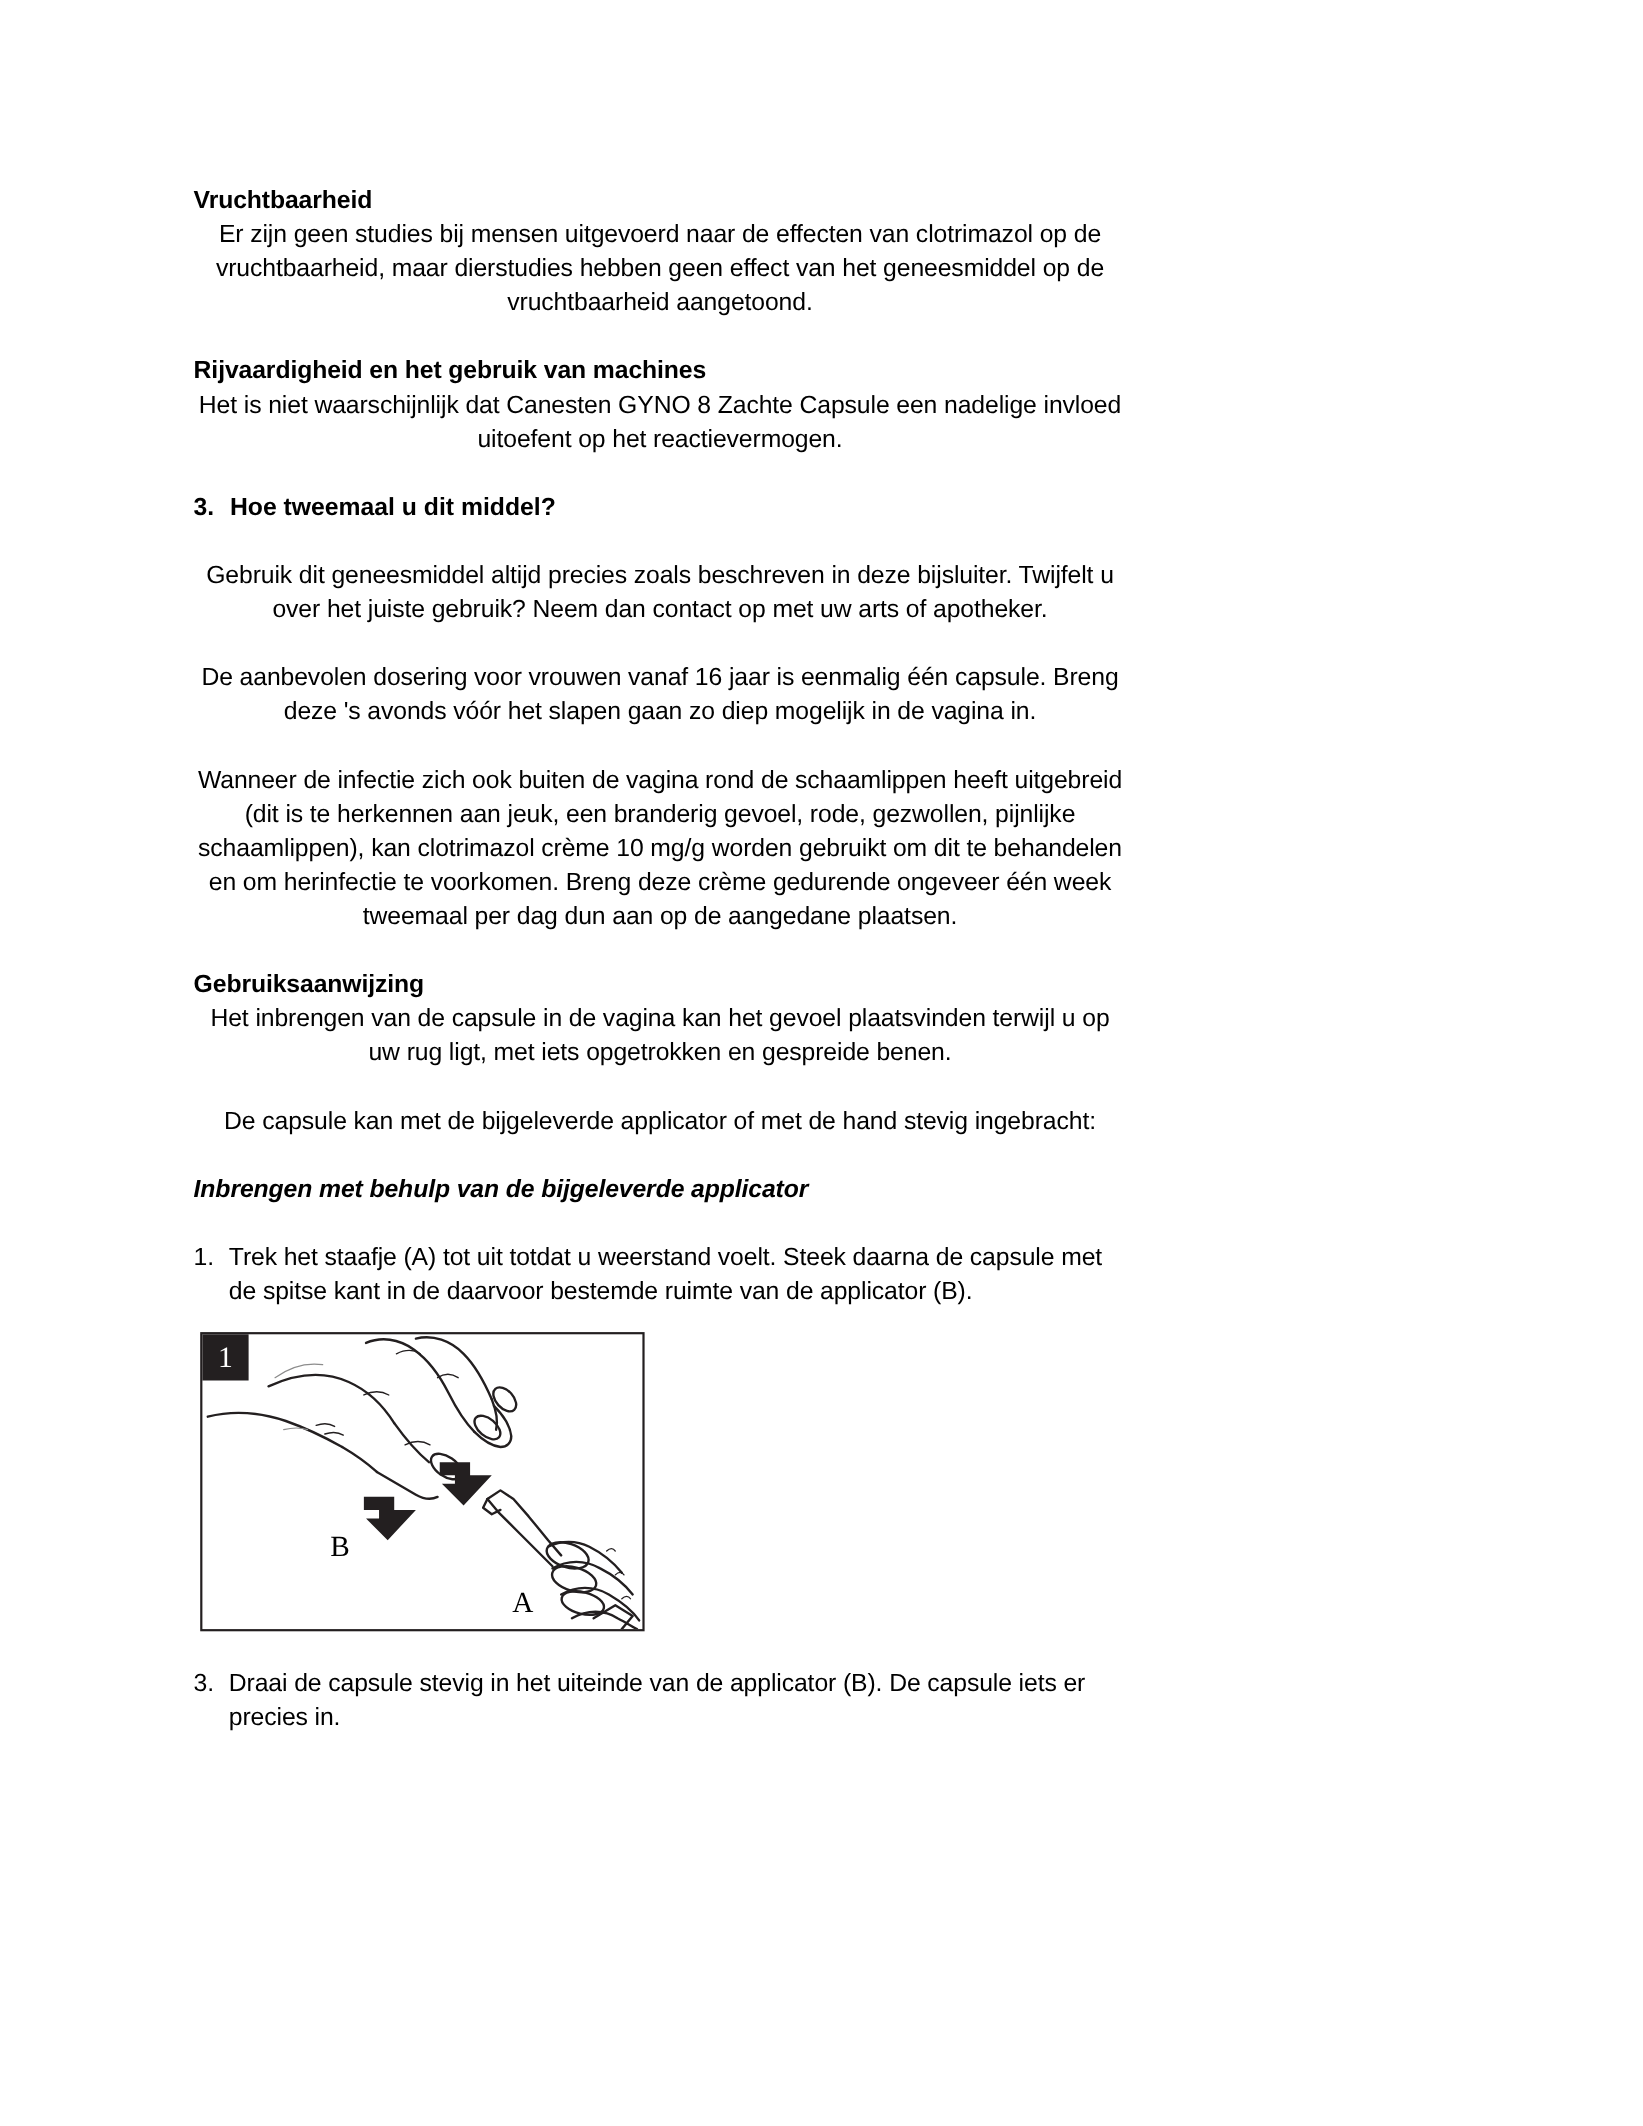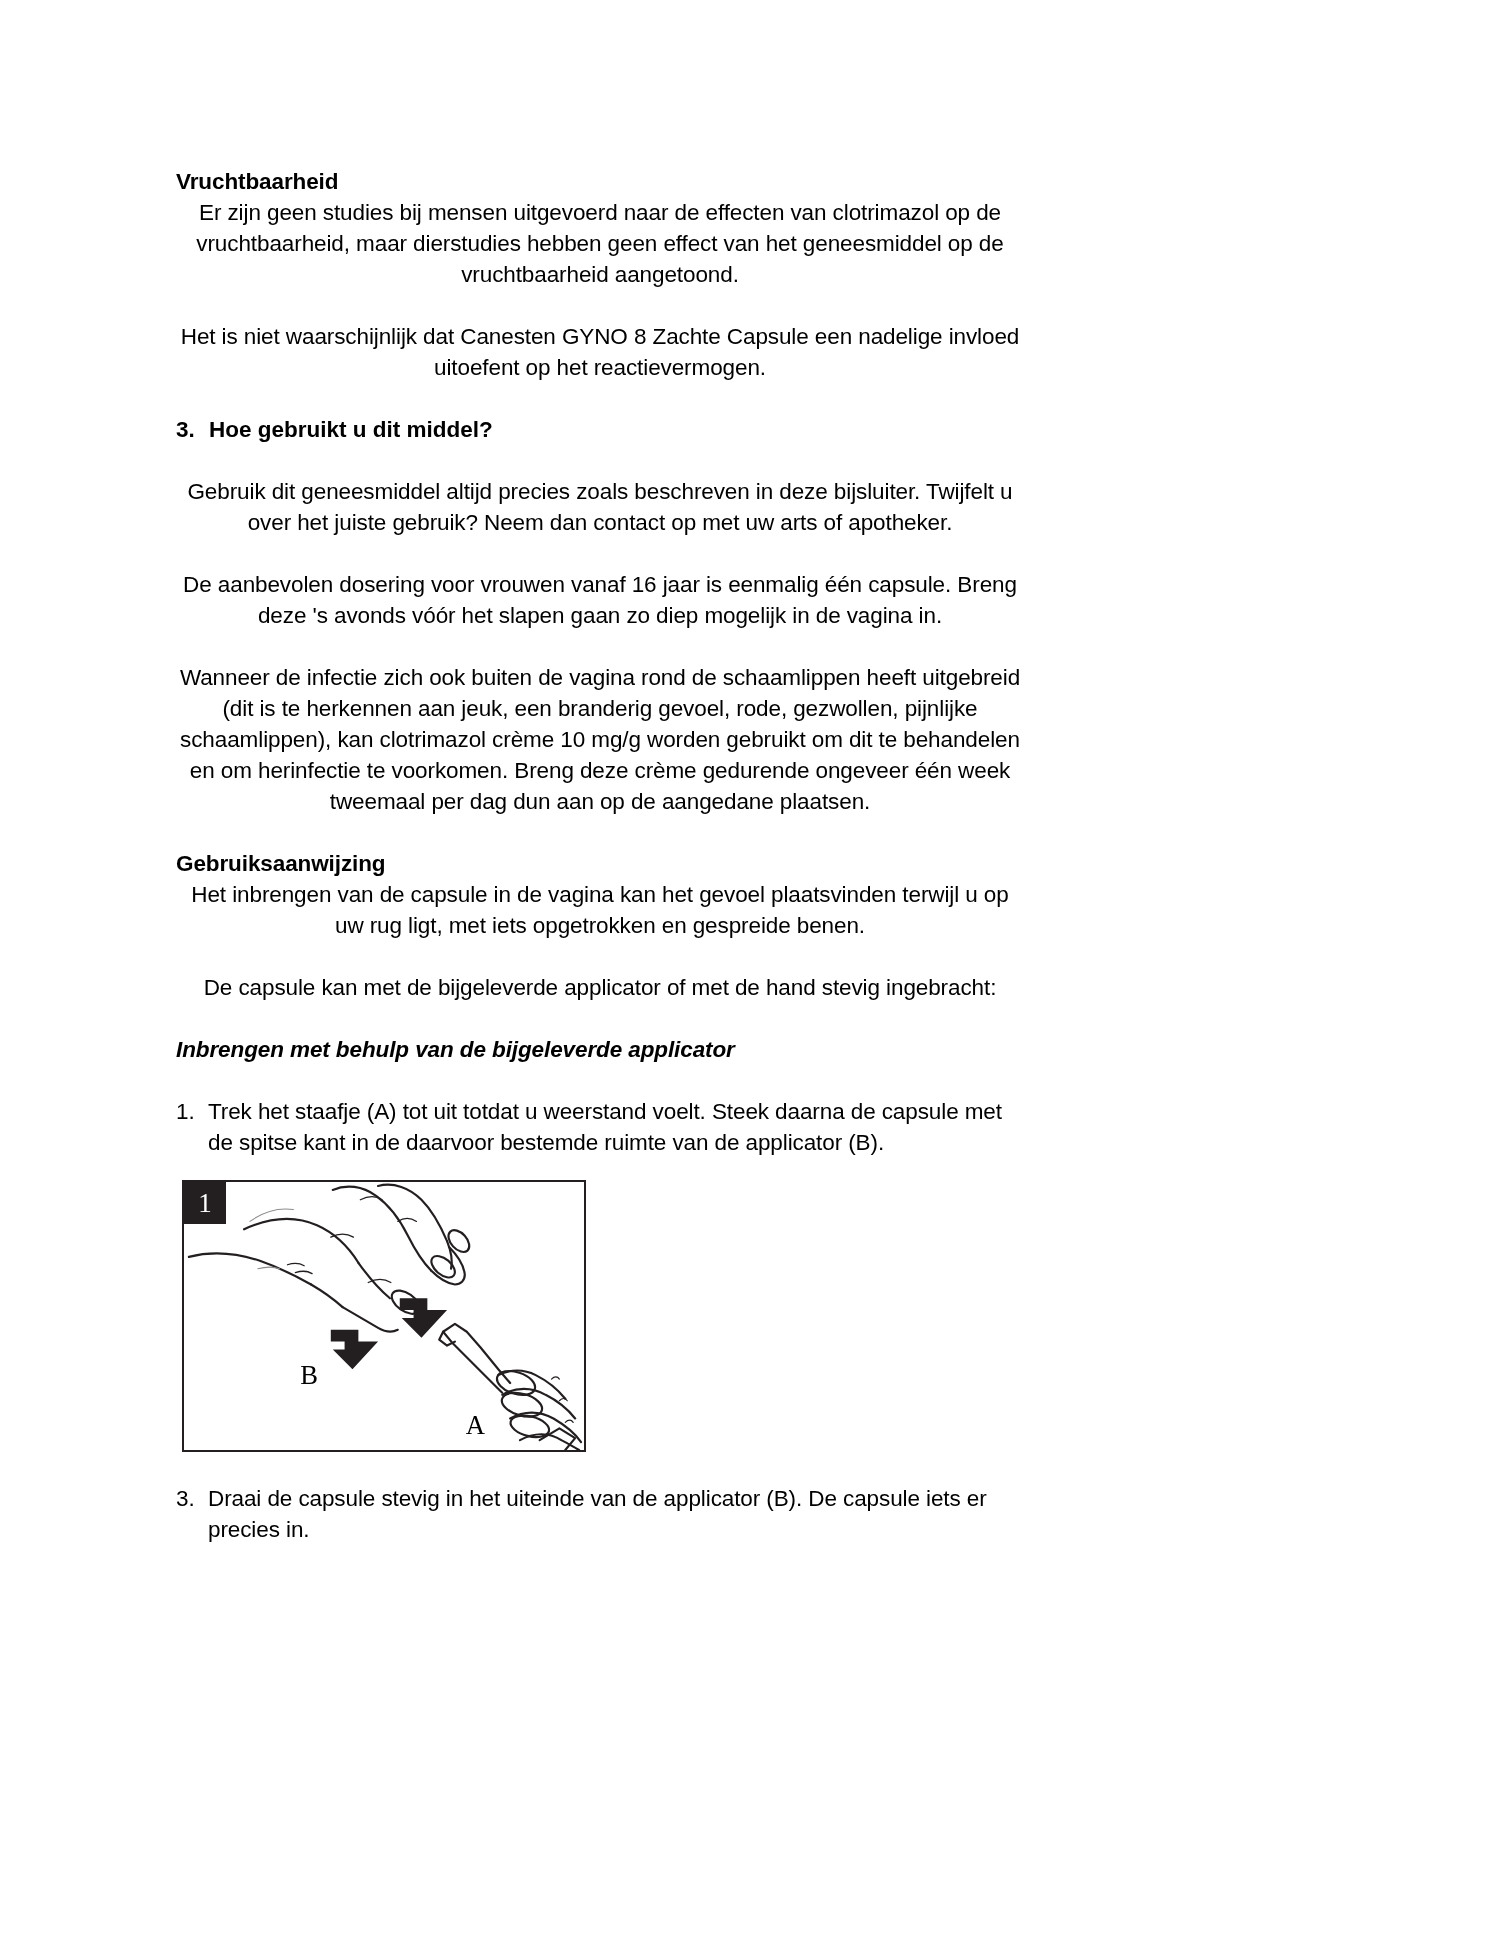--- a/index.html
+++ b/index.html
@@ -114,27 +114,28 @@
 <body>
 
 <div class="page">
   <div class="content">
 
     <h3 class="h-bold">Vruchtbaarheid</h3>
     <p class="body-text">Er zijn geen studies bij mensen uitgevoerd naar de effecten van clotrimazol op de vruchtbaarheid, maar dierstudies hebben geen effect van het geneesmiddel op de vruchtbaarheid aangetoond.</p>
 
     <div class="spacer-31"></div>
 
+    <h3 class="h-bold">Rijvaardigheid en het gebruik van machines</h3>
     <p class="body-text">Het is niet waarschijnlijk dat Canesten GYNO 8 Zachte Capsule een nadelige invloed uitoefent op het reactievermogen.</p>
 
     <div class="spacer-31"></div>
 
     <div class="section-heading">
       <span class="num">3.</span>
-      <span>Hoe gebruikt u dit middel?</span>
+      <span>Hoe tweemaal u dit middel?</span>
     </div>
 
     <div class="spacer-31"></div>
 
     <p class="body-text">Gebruik dit geneesmiddel altijd precies zoals beschreven in deze bijsluiter. Twijfelt u over het juiste gebruik? Neem dan contact op met uw arts of apotheker.</p>
 
     <div class="spacer-31"></div>
 
     <p class="body-text">De aanbevolen dosering voor vrouwen vanaf 16 jaar is eenmalig één capsule. Breng deze 's avonds vóór het slapen gaan zo diep mogelijk in de vagina in.</p>
 

